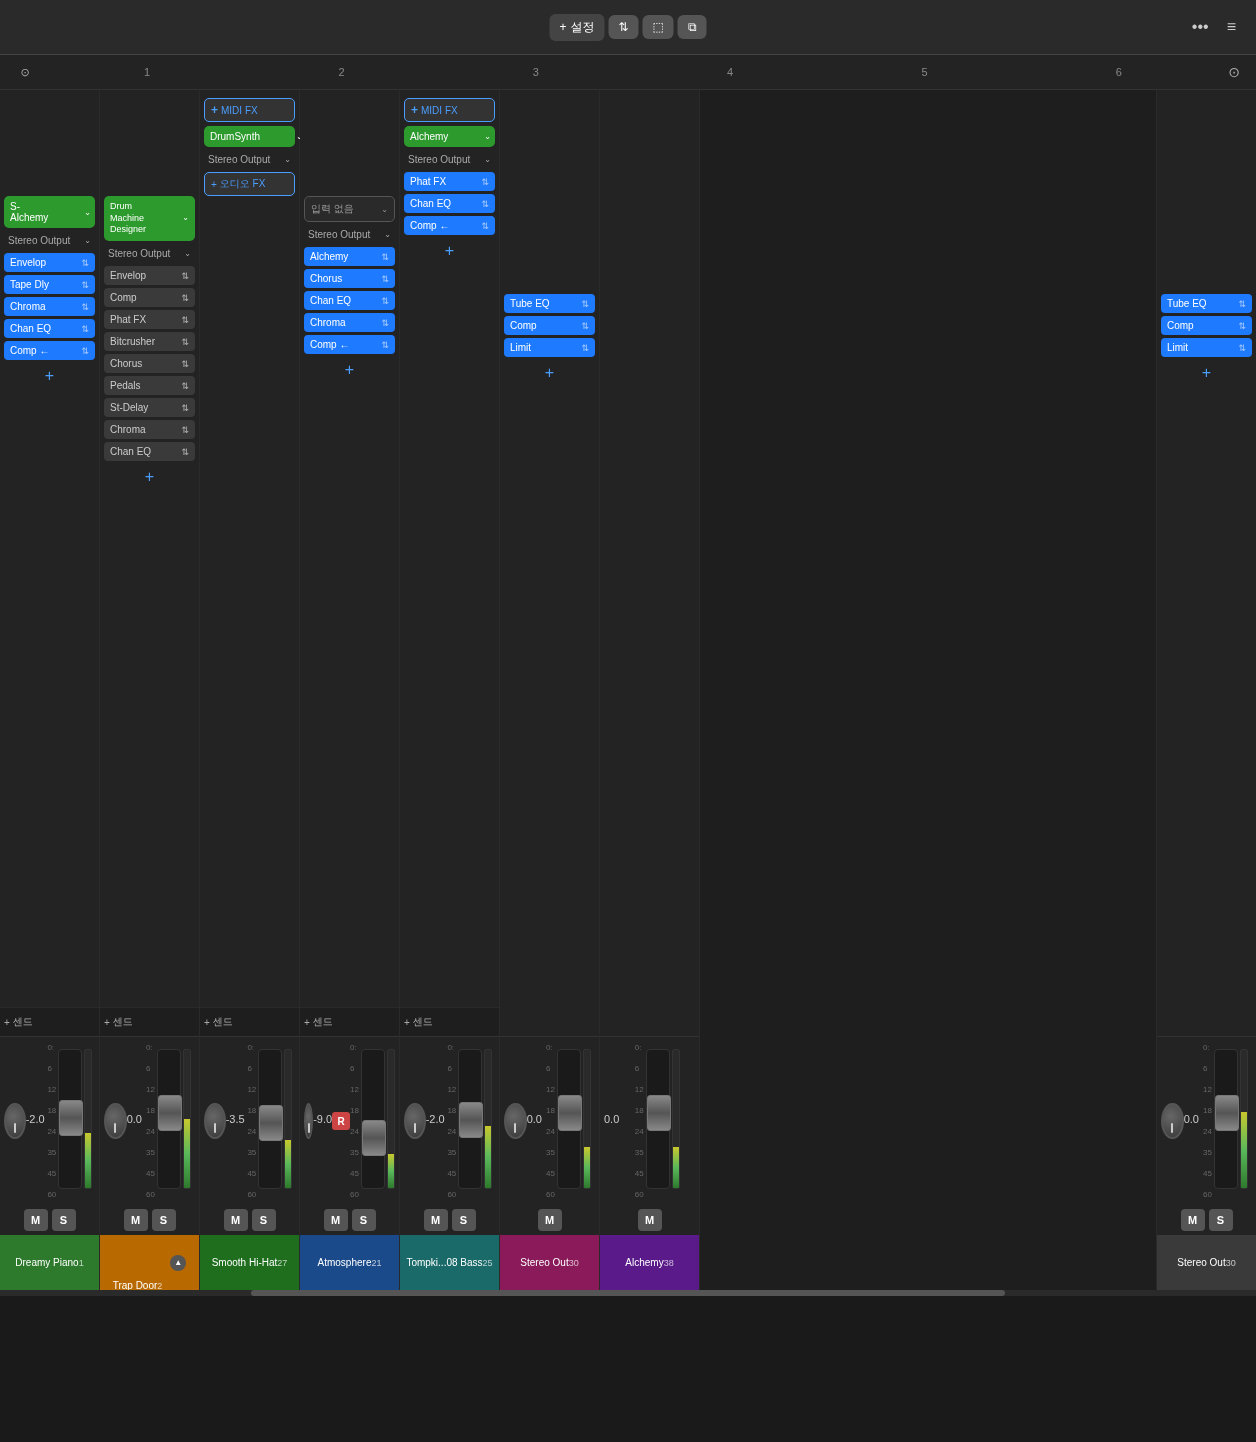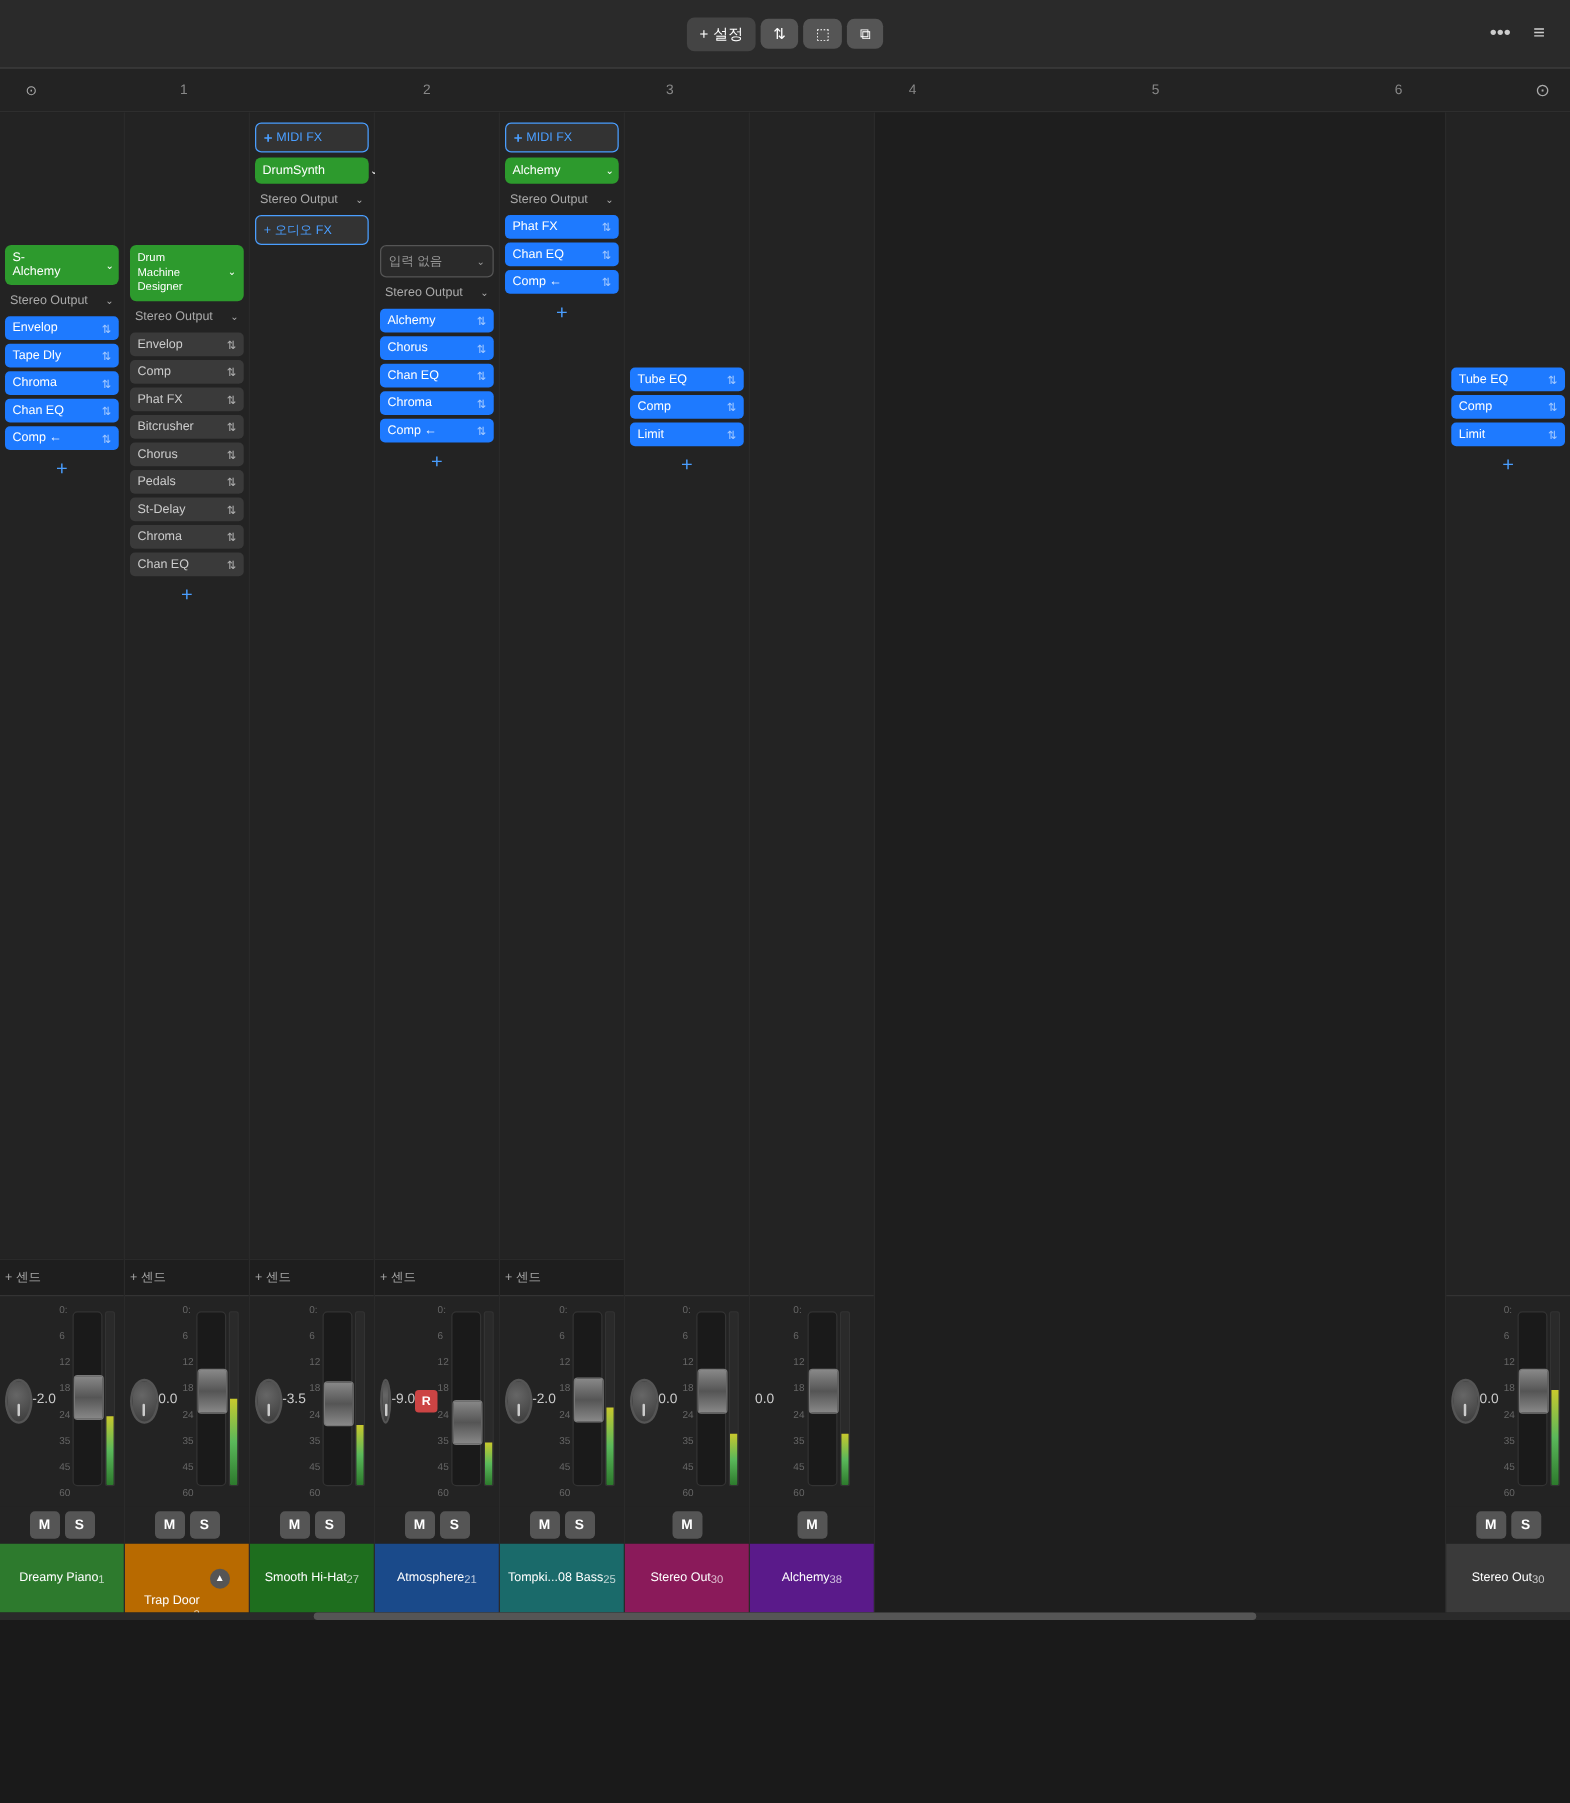--- a/index.html
+++ b/index.html
@@ -617,21 +617,21 @@
         <div class="fader-meter">
           <div class="fader-meter-fill" style="height:50%;"></div>
         </div>
       </div>
     </div>
     <div class="ms-row">
       <button class="ms-btn m-btn">M</button>
       <button class="ms-btn s-btn">S</button>
     </div>
     <div class="track-label orange-track" style="display:flex;flex-direction:row;align-items:center;justify-content:center;gap:4px;">
-      <div style="display:flex;flex-direction:column;align-items:flex-end;margin-top:46px;">
+      <div style="display:flex;flex-direction:row;align-items:flex-end;margin-top:46px;">
         <span>Trap Door</span>
         <span class="track-num">2</span>
       </div>
       <div class="expand-arrow">▲</div>
     </div>
   </div>
 
   <div class="channel">
     <div class="channel-inserts">
       <div style="height:4px;"></div>

